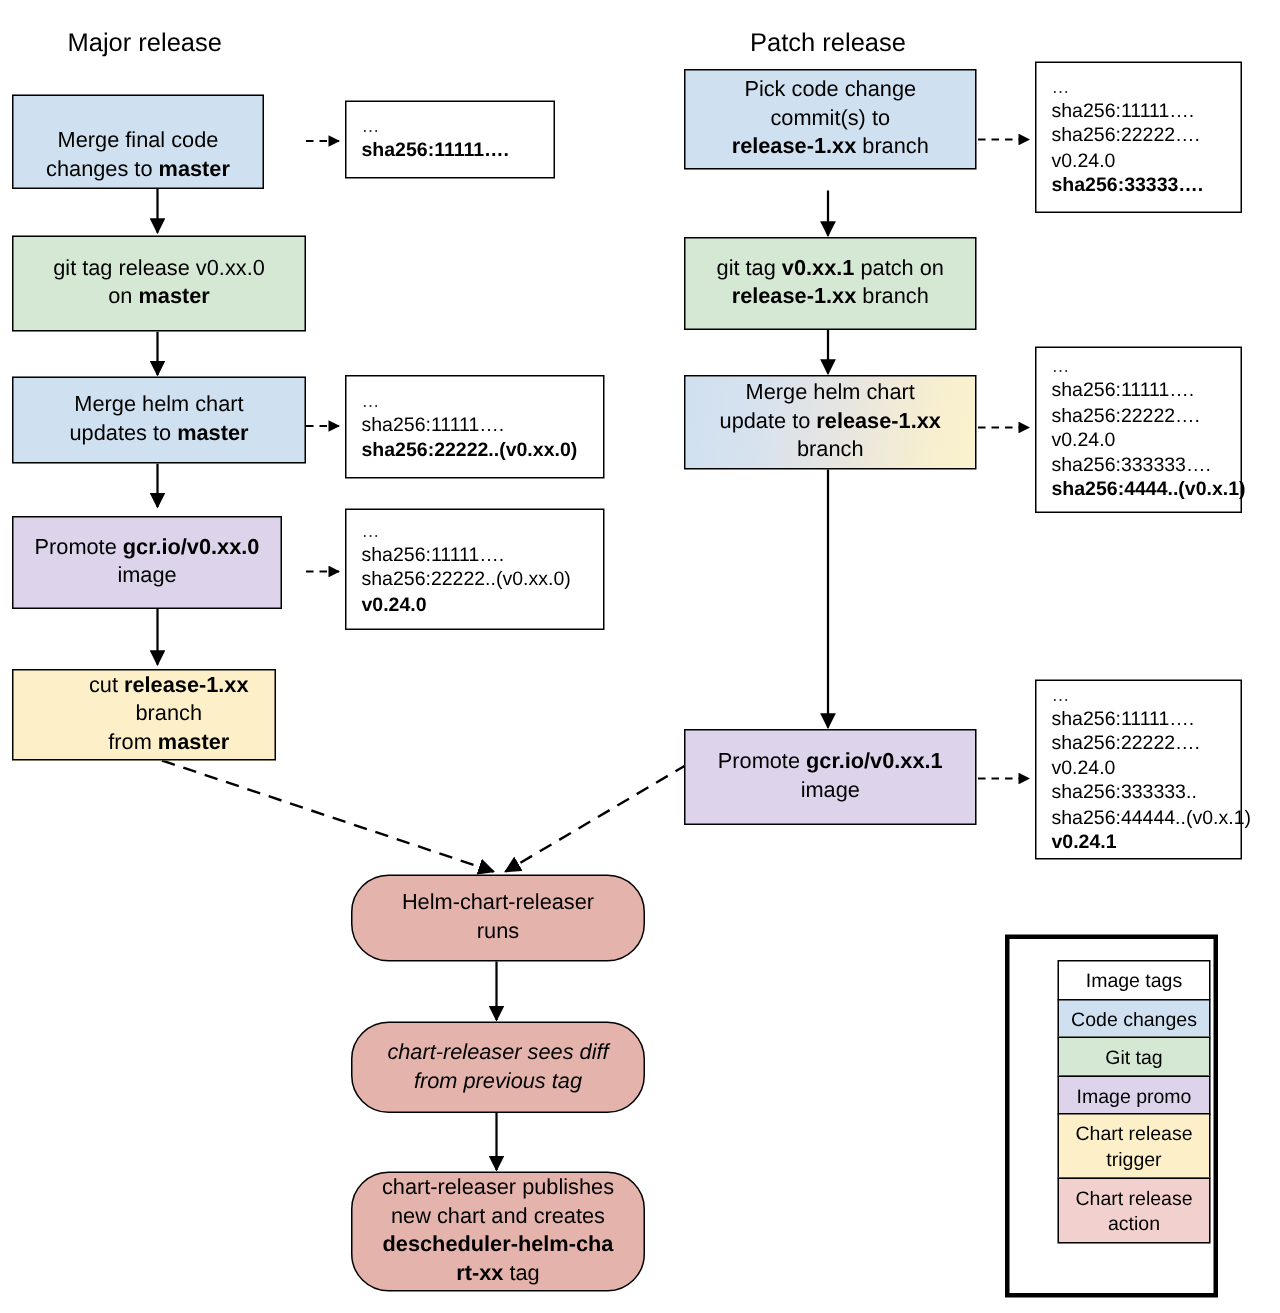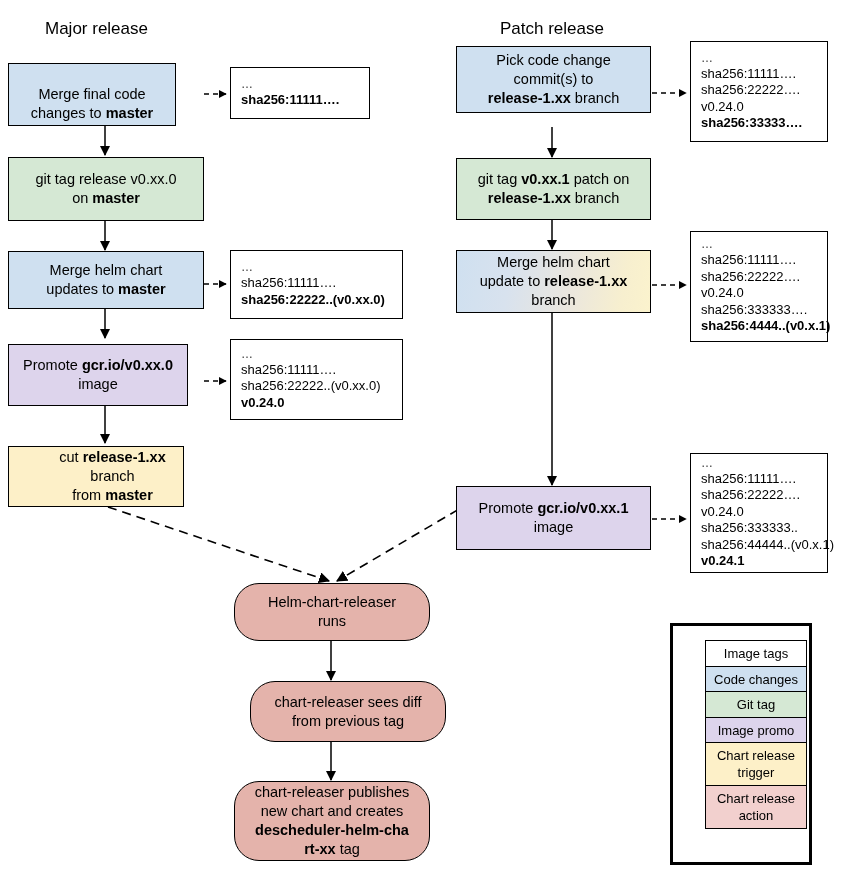--- a/index.html
+++ b/index.html
@@ -215,21 +215,21 @@
       </div>
     </div>
 
   <div class="node n-act" style="left:234px; top:583px; width:196px; height:58px;">
       <div>
         <span class="txt"><span>Helm-chart-releaser</span></span>
         <span class="txt"><span>runs</span></span>
       </div>
     </div>
 
-  <div class="node n-act" style="left:250px; top:681px; width:196px; height:61px;">
+  <div class="node n-act" style="left:234px; top:681px; width:196px; height:61px;font-style:italic;">
       <div>
         <span class="txt"><span>chart-releaser sees diff</span></span>
         <span class="txt"><span>from previous tag</span></span>
       </div>
     </div>
 
   <div class="node n-act" style="left:234px; top:781px; width:196px; height:80px;">
       <div>
         <span class="txt"><span>chart-releaser publishes</span></span>
         <span class="txt"><span>new chart and creates</span></span>

